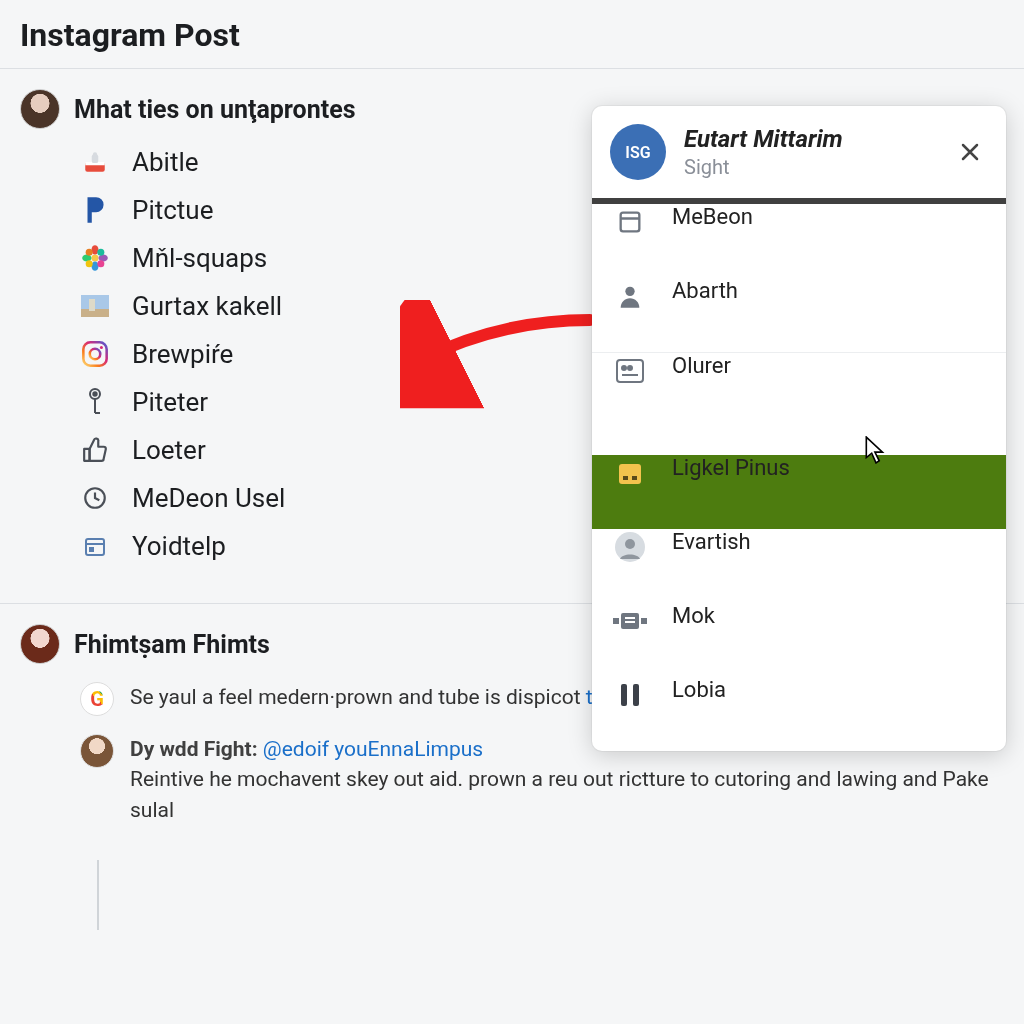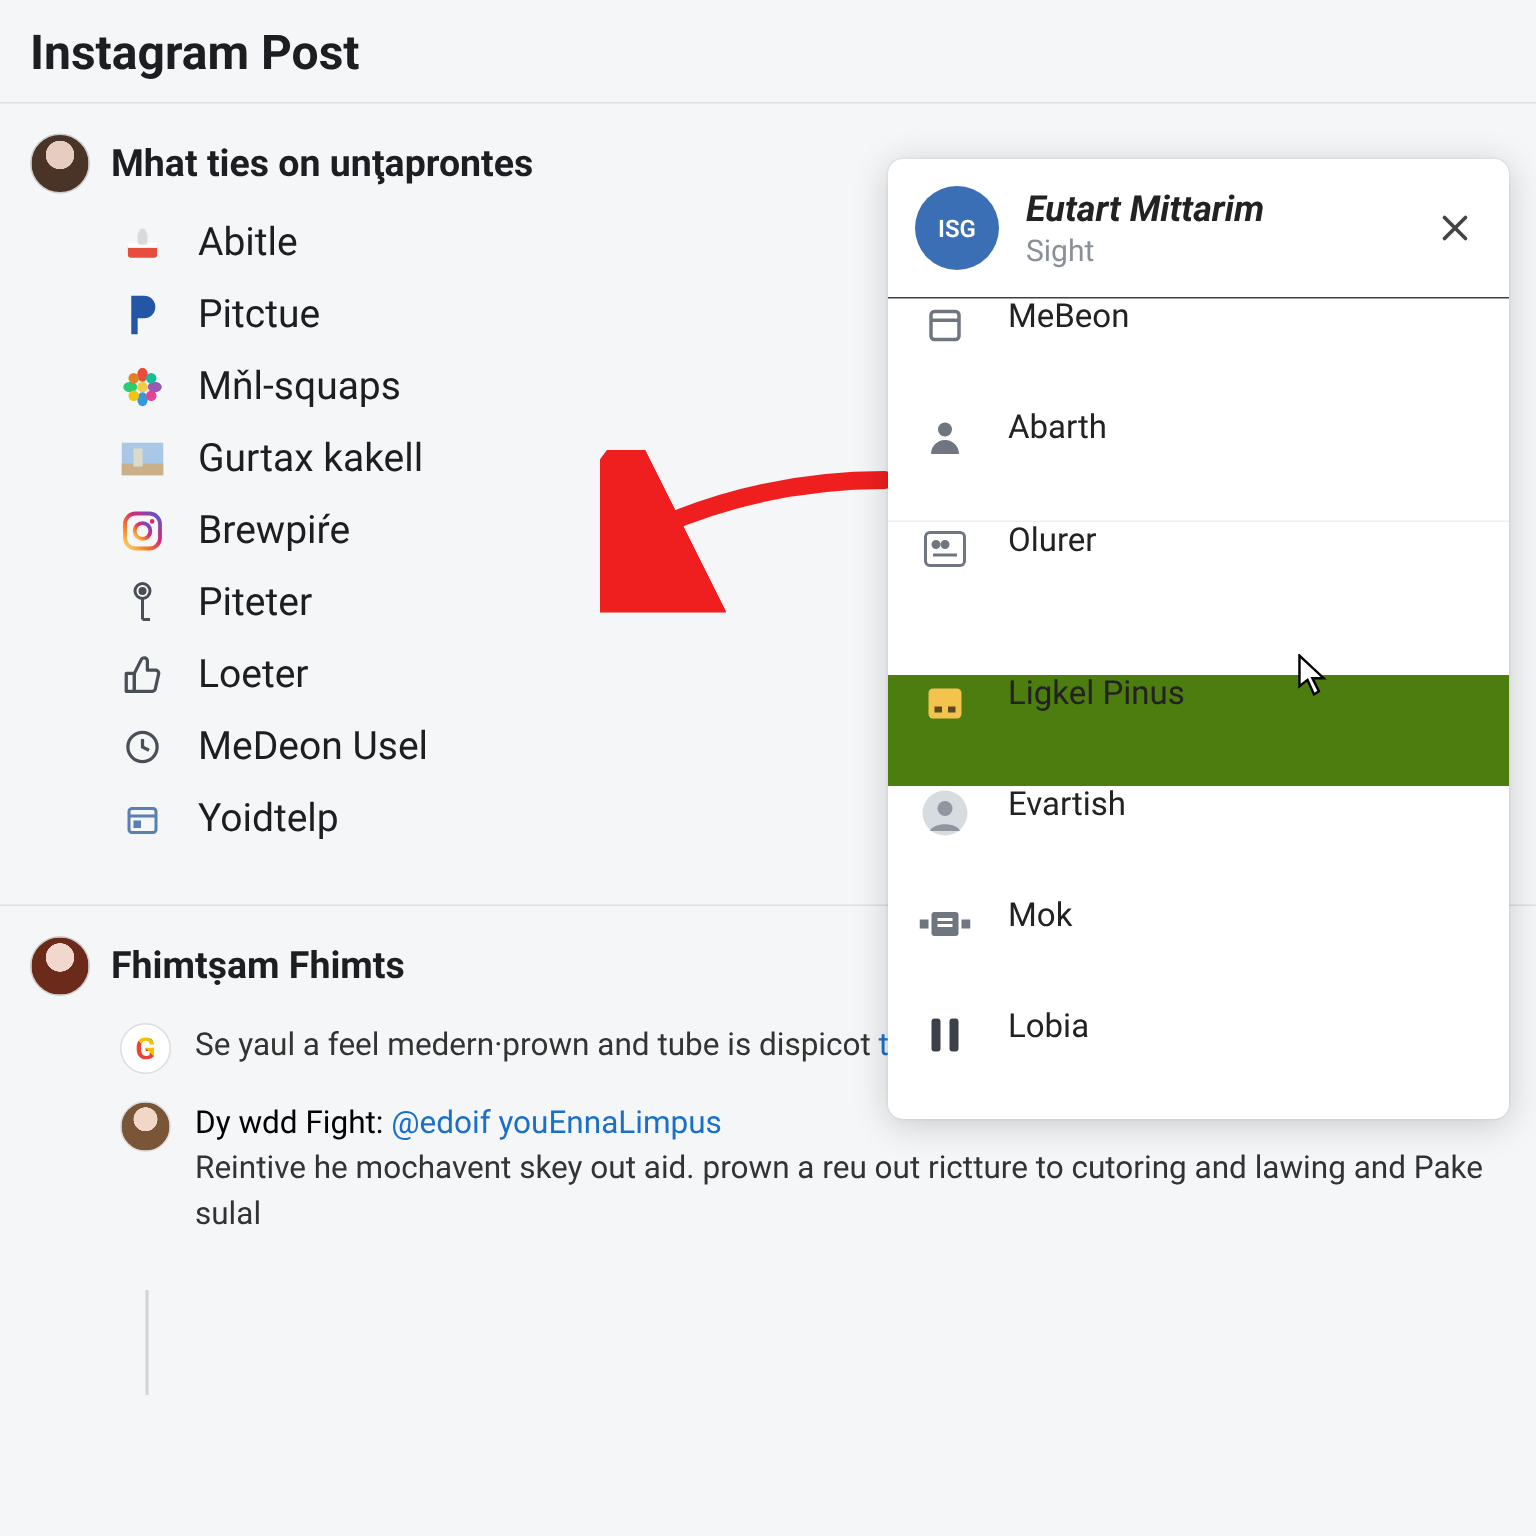--- a/index.html
+++ b/index.html
@@ -65,21 +65,21 @@
   .comment-line .mini-avatar {
     width: 34px; height: 34px; border-radius: 50%;
     border: 1px solid #ddd; margin-right: 16px; flex-shrink:0;
     display:flex; align-items:center; justify-content:center;
     background:#fff;
   }
   .comment-text {
     font-size: 21px; line-height: 1.45; color: #333;
   }
   .comment-text a { color: #1a6fc9; text-decoration: none; }
-  .comment-text .strong { font-weight: 400; color: #000000; }
+  .comment-text .strong { font-weight: 700; color: #404040; }
   .vline {
     position:absolute; width:2px; background:#d0d4d8;
     left: 97px; top: 860px; height: 70px;
   }
 
   
   .arrow {
     position: absolute;
     left: 400px; top: 300px;
     width: 200px; height: 120px;
@@ -93,21 +93,21 @@
     left: 592px;
     width: 414px;
     background: #fff;
     border-radius: 10px;
     box-shadow: 0 4px 24px rgba(0,0,0,0.18), 0 0 0 1px rgba(0,0,0,0.04);
     overflow: hidden;
   }
   .popup-header {
     display: flex; align-items: center;
     padding: 18px 18px 18px 18px;
-    border-bottom: 1px solid #404040;
+    border-bottom: 6px solid #404040;
   }
   .popup-badge {
     width: 56px; height: 56px; border-radius: 50%;
     background: #3b6fb5; color: #fff;
     display:flex; align-items:center; justify-content:center;
     font-size: 16px; font-weight:600;
     margin-right: 18px; flex-shrink:0;
   }
   .popup-header-text .name { font-size: 24px; font-weight: 700; color:#222;font-style:italic; }
   .popup-header-text .sub  { font-size: 20px; color:#8a8f98; margin-top:2px; }

